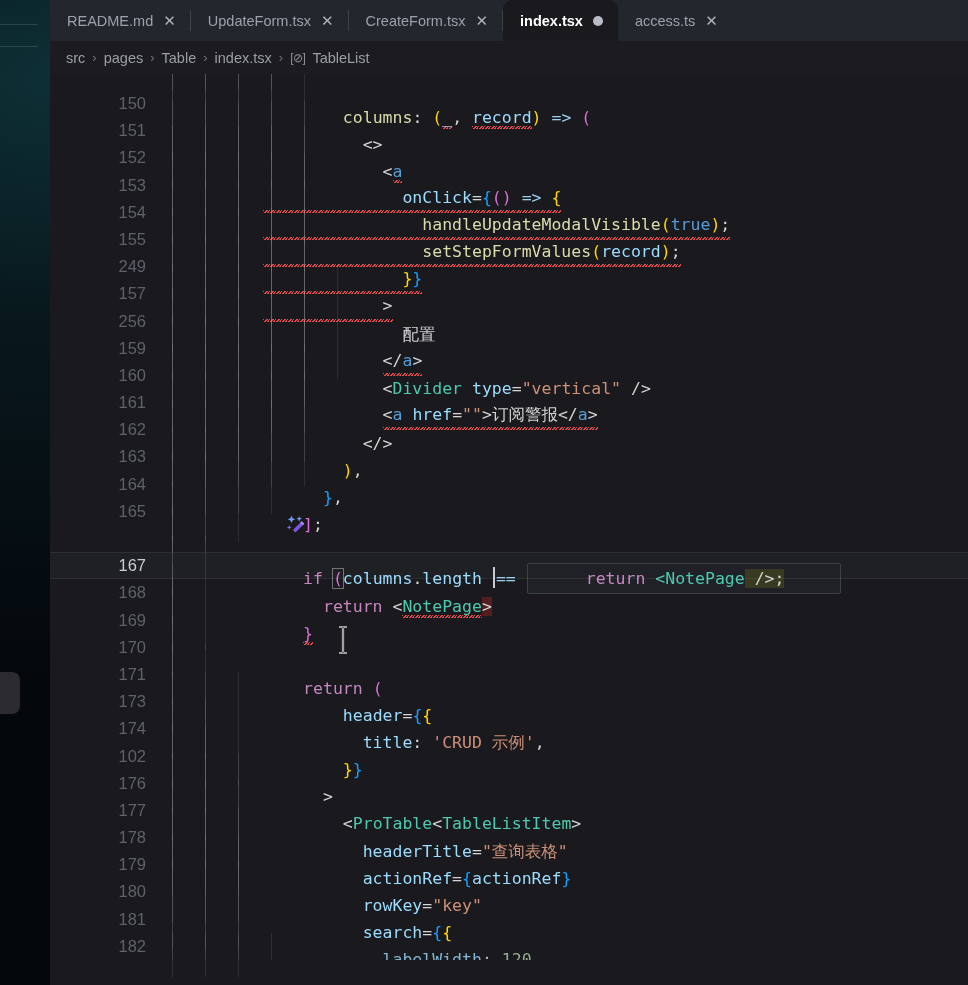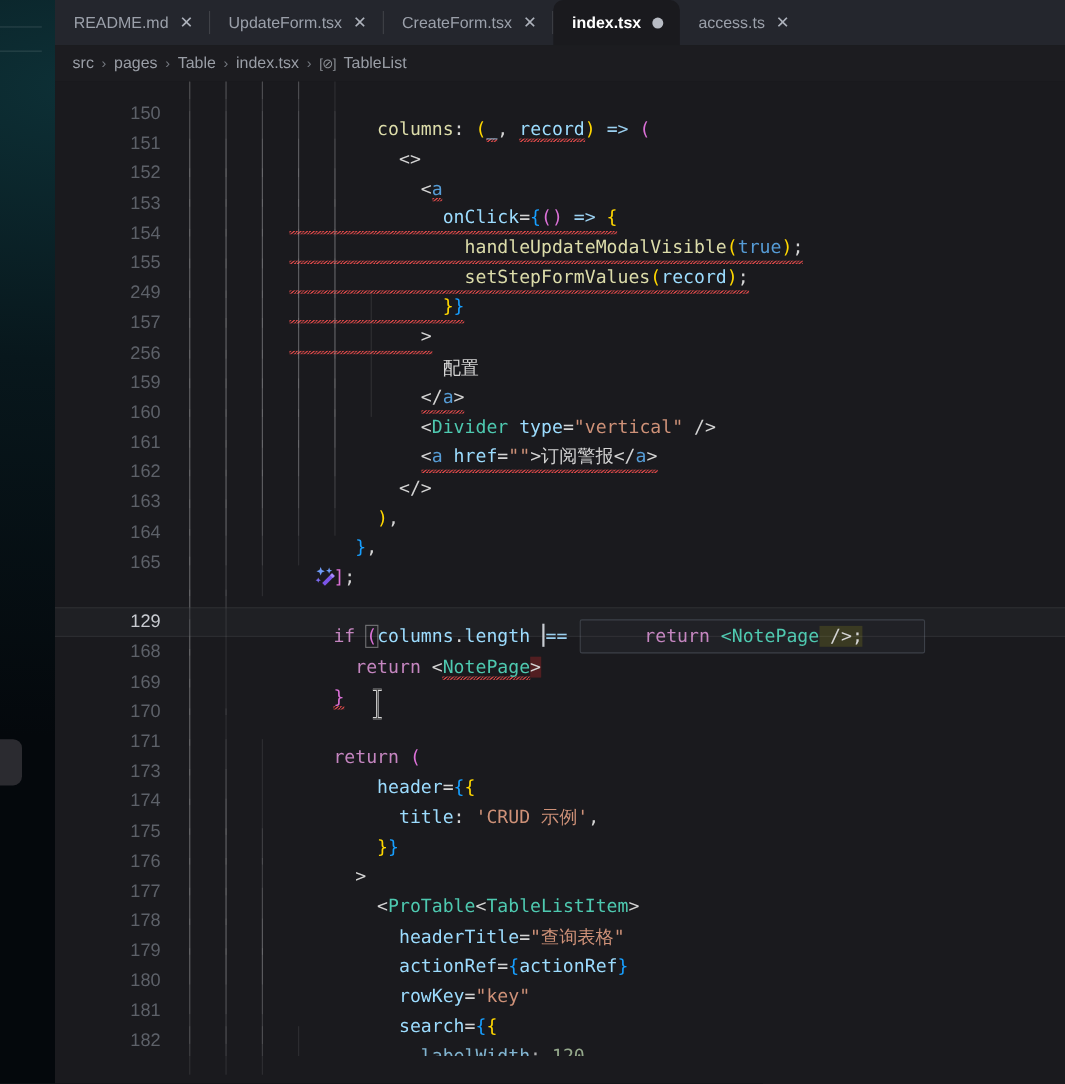--- a/index.html
+++ b/index.html
@@ -445,21 +445,21 @@
               <path d="M14.2 2.0 L15.0 4.0 L17.0 4.8 L15.0 5.6 L14.2 7.6 L13.4 5.6 L11.4 4.8 L13.4 4.0 Z" fill="#6f9cf7"></path>
               <path d="M4.3 11.0 L5.0 12.7 L6.7 13.4 L5.0 14.1 L4.3 15.8 L3.6 14.1 L1.9 13.4 L3.6 12.7 Z" fill="#7d6cf0"></path>
               <path d="M16.8 7.2 L19.3 9.7 L10.4 18.6 L7.9 16.1 Z" fill="#7b55e8"></path>
               <path d="M16.8 7.2 L19.3 9.7 L17.6 11.4 L15.1 8.9 Z" fill="#a78bfa"></path>
             </svg>
           </span>
         </span>
       </div>
 
       <div class="line active">
-        <span class="ln">129</span>
+        <span class="ln">167</span>
         <span class="code">
           <span class="guides">
             <i style="left:8px"></i>
           </span>
           <span class="txt"><span class="plain">    </span><span class="kw">if</span><span class="plain"> </span><span class="br-p brbox">(</span><span class="var">columns</span><span class="punc">.</span><span class="prop">length</span><span class="plain"> </span><span class="caret"></span><span class="op">==</span></span><span class="ghost-widget"><span class="pad"></span><span class="kw">return </span><span class="tag">&lt;NotePage</span><span class="ghost-hl plain"> /&gt;;</span><span class="tail"></span></span>
         </span>
       </div>
 
       <div class="line">
         <span class="ln">168</span>
@@ -516,21 +516,21 @@
         <span class="ln">174</span>
         <span class="code">
           <span class="guides">
             <i style="left:8px"></i><i style="left:41px"></i><i style="left:74px"></i>
           </span>
           <span class="txt"><span class="plain">          </span><span class="prop">title</span><span class="punc">: </span><span class="str">'CRUD </span><span class="cjk-str">示例</span><span class="str">'</span><span class="punc">,</span></span>
         </span>
       </div>
 
       <div class="line">
-        <span class="ln">175</span>
+        <span class="ln">102</span>
         <span class="code">
           <span class="guides">
             <i style="left:8px"></i><i style="left:41px"></i>
           </span>
           <span class="txt"><span class="plain">        </span><span class="br-y">}</span><span class="br-b">}</span></span>
         </span>
       </div>
 
       <div class="line">
         <span class="ln">176</span>

